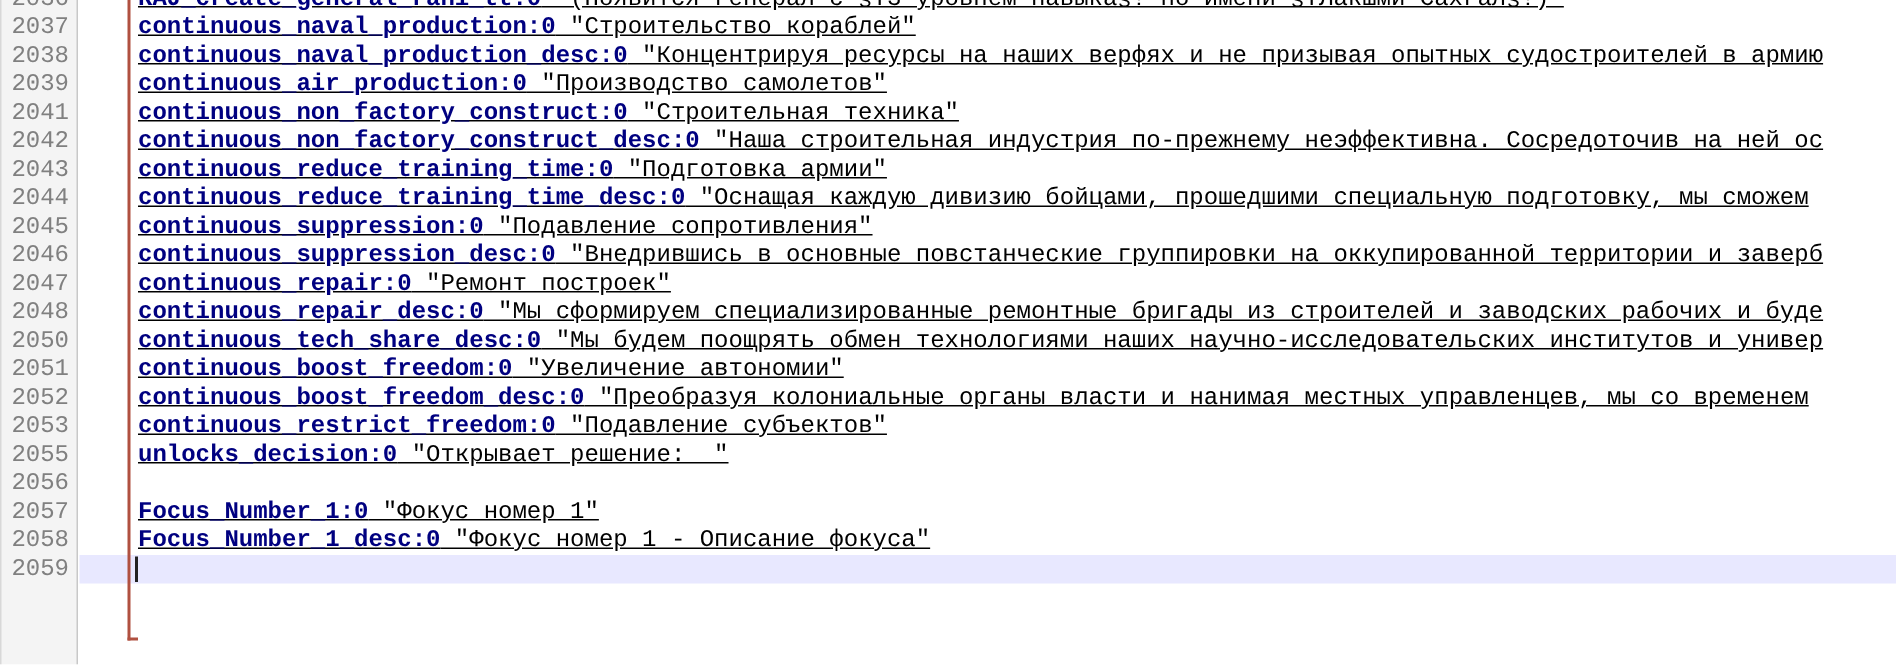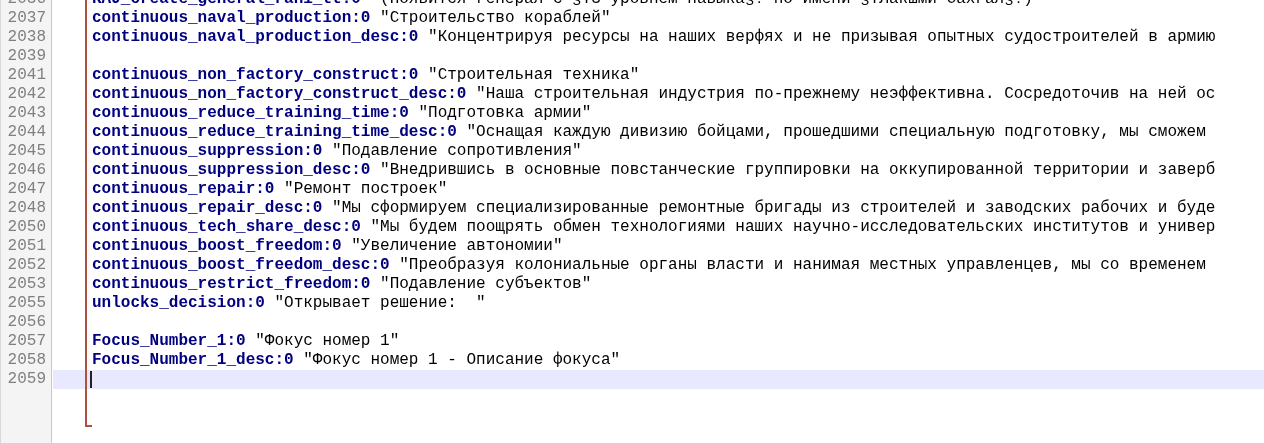--- a/index.html
+++ b/index.html
@@ -31,21 +31,21 @@
     background:var(--caret_color,#222);z-index:5;
   }
   .rows{position:absolute;left:0;top:-10px;right:0;z-index:4;}
   .row{display:flex;height:19px;line-height:19px;font-size:16px;}
   .num{
     flex:0 0 46px;width:46px;text-align:right;
     color:var(--line_number_color,#808080);
     white-space:pre;
   }
   .code{
-    padding-left:46px;white-space:pre;color:var(--string_color,#000);
+    padding-left:46px;white-space:pre;color:var(--string_color,#000);text-decoration:underline;
   }
   .key{color:var(--key_color,#000080);font-weight:bold;}
   .str{color:var(--string_color,#000);}
 </style>
 </head>
 <body>
 
 <div class="editor">
   <div class="gutter-bg"></div>
   <div class="current-line-highlight"></div>
@@ -59,20 +59,21 @@
       <div class="row">
         <span class="num">2037</span>
         <span class="code"><span class="key">continuous_naval_production:0</span><span class="str"> "Строительство кораблей"</span></span>
       </div>
       <div class="row">
         <span class="num">2038</span>
         <span class="code"><span class="key">continuous_naval_production_desc:0</span><span class="str"> "Концентрируя ресурсы на наших верфях и не призывая опытных судостроителей в армию</span></span>
       </div>
       <div class="row">
         <span class="num">2039</span>
+        <span class="code"><span class="key">continuous_air_production:0</span><span class="str"> "Производство самолетов"</span></span>
       </div>
       <div class="row">
         <span class="num">2041</span>
         <span class="code"><span class="key">continuous_non_factory_construct:0</span><span class="str"> "Строительная техника"</span></span>
       </div>
       <div class="row">
         <span class="num">2042</span>
         <span class="code"><span class="key">continuous_non_factory_construct_desc:0</span><span class="str"> "Наша строительная индустрия по-прежнему неэффективна. Сосредоточив на ней ос</span></span>
       </div>
       <div class="row">

